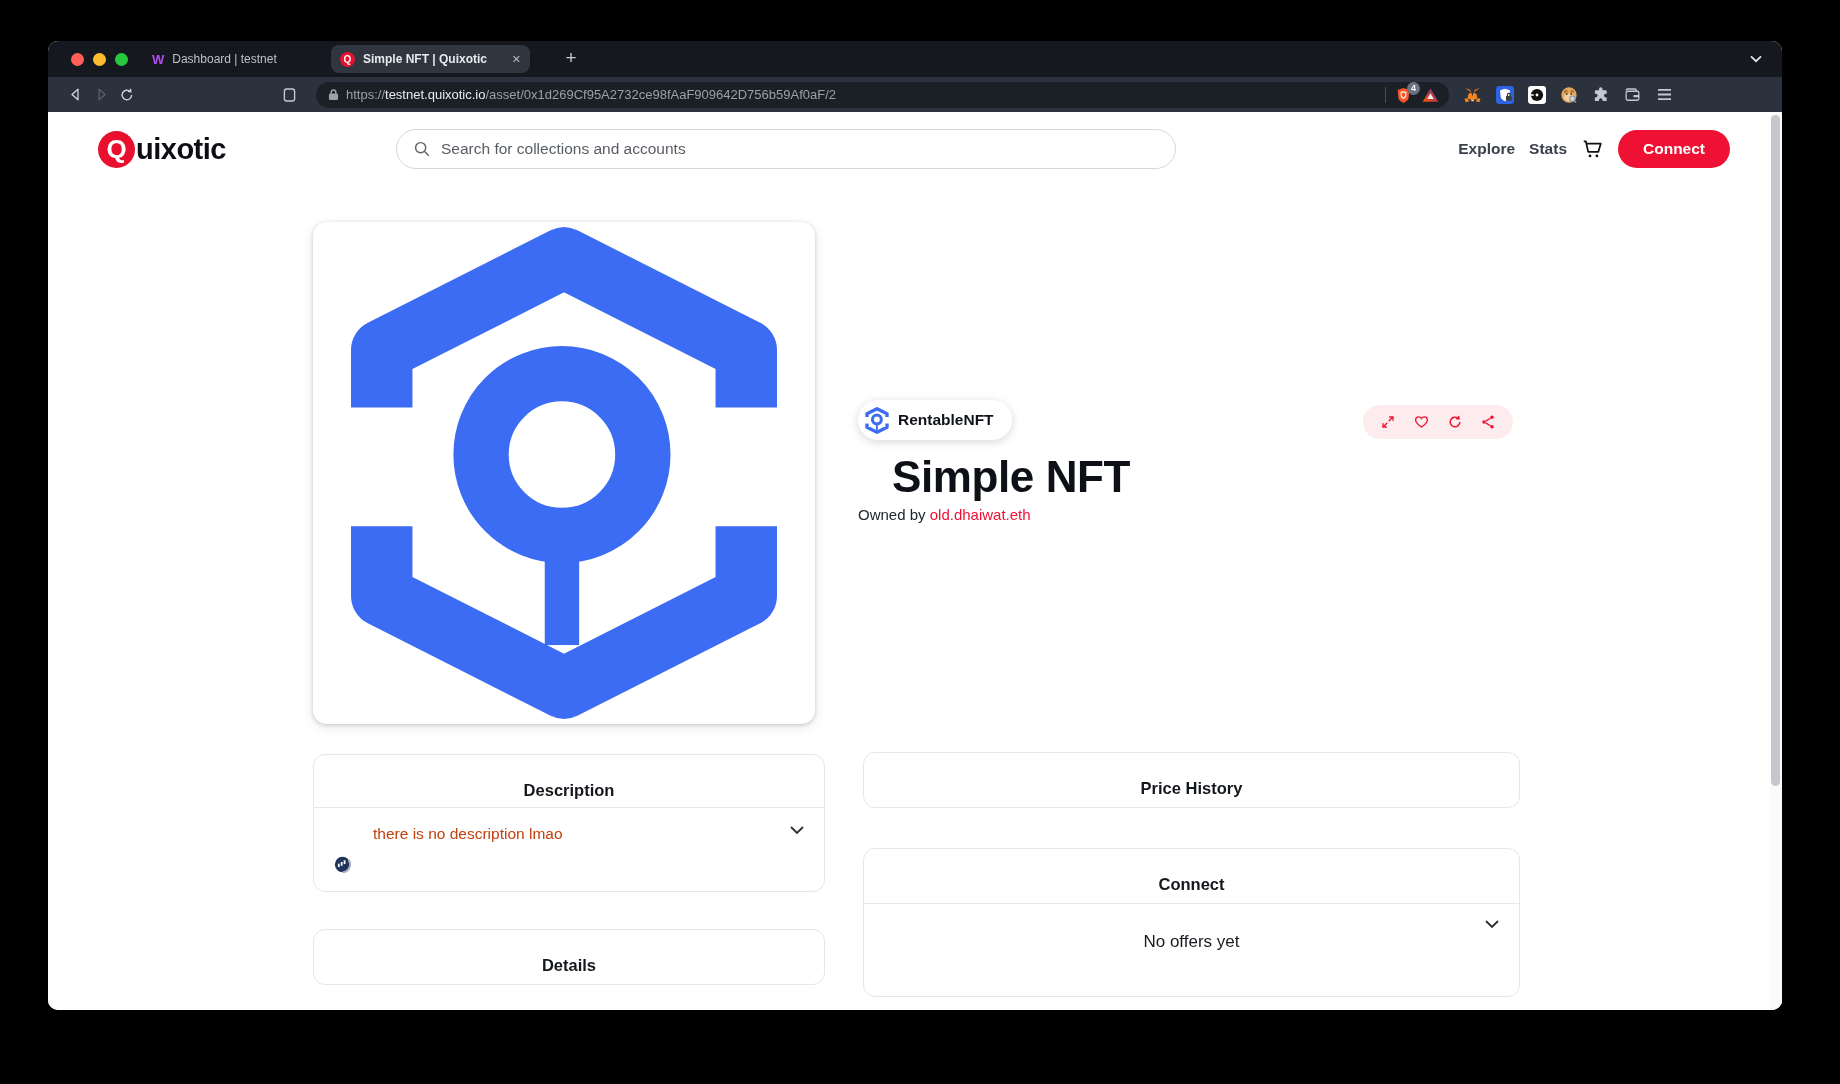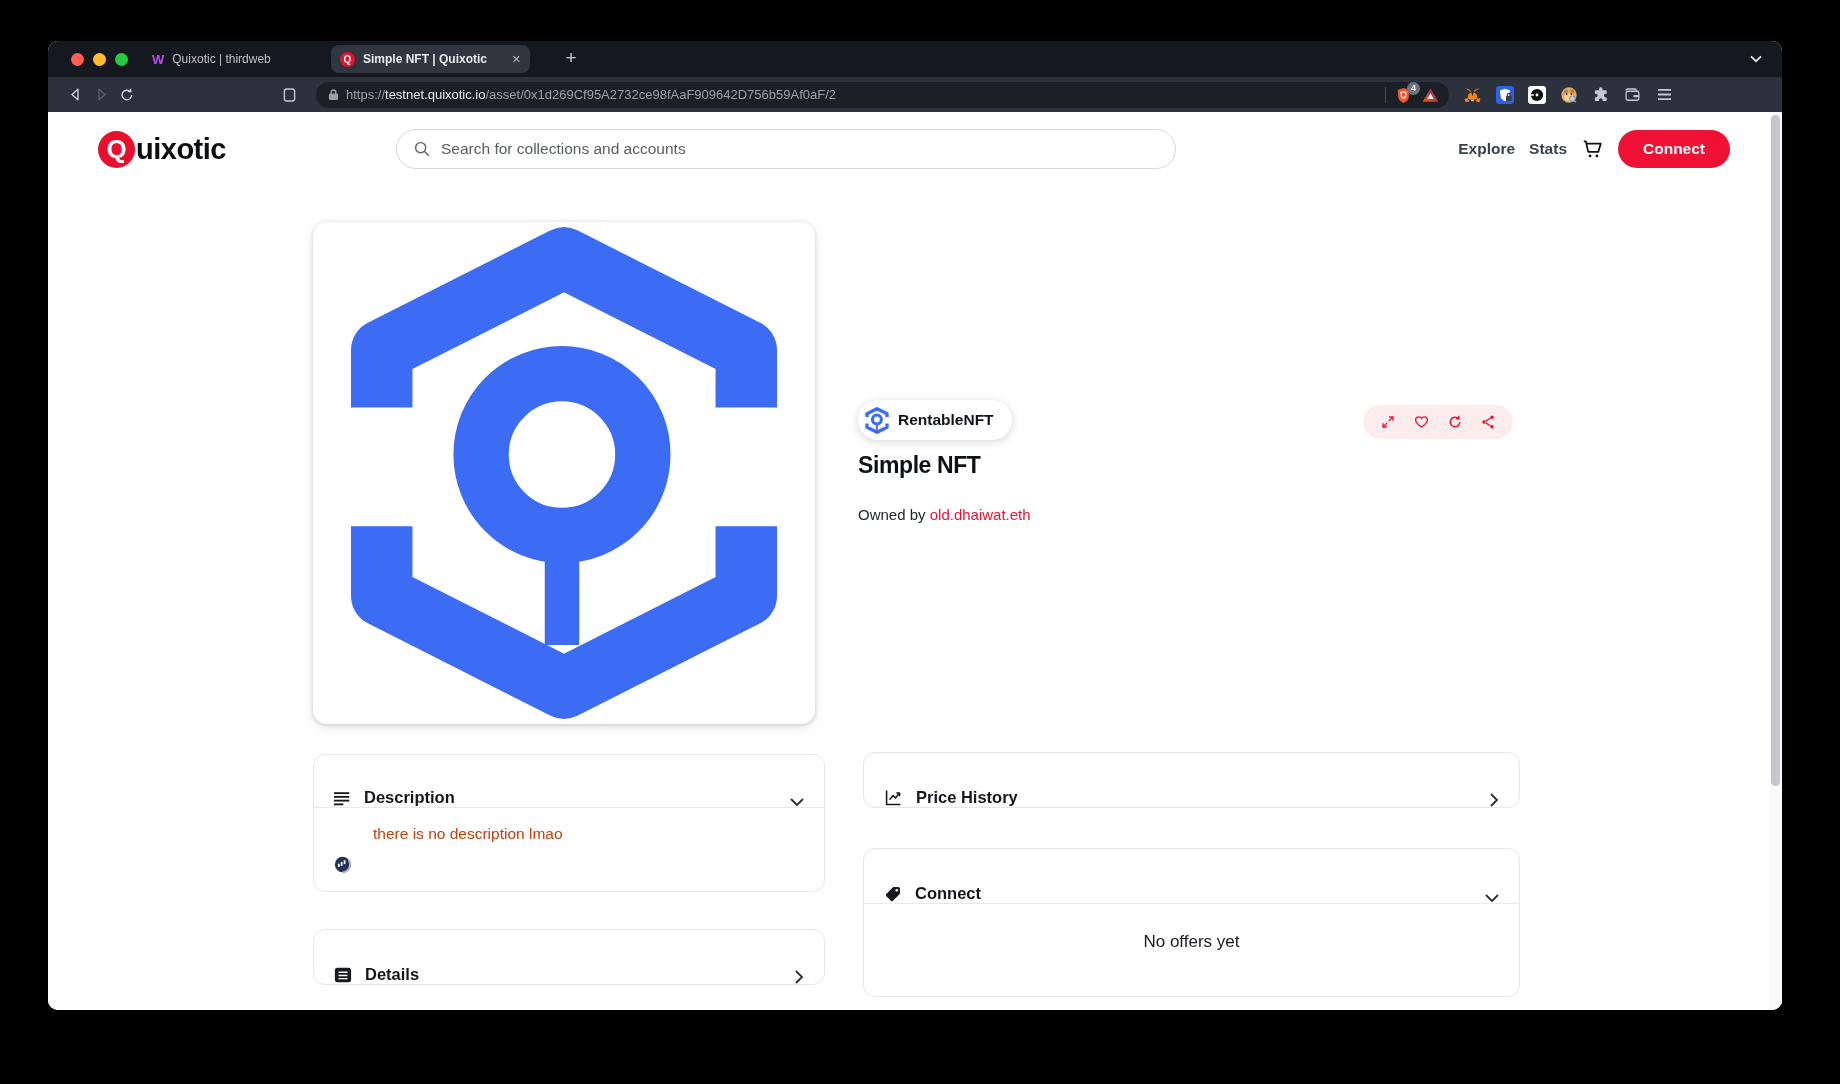--- a/index.html
+++ b/index.html
@@ -76,27 +76,27 @@
 
   .badge { position:absolute; left:810px; top:214px; height:40px; border-radius:20px; background:#fff;
     box-shadow:0 2px 10px rgba(0,0,0,.16); display:inline-flex; align-items:center; padding:0 18px 0 7px;
     cursor:pointer; }
   .badge .lbl { font-size:15.5px; font-weight:bold; color:#101318; margin-left:9px; }
 
   .actions { position:absolute; left:1315px; top:219px; width:150px; height:34px; border-radius:17px;
     background:#fdecee; display:flex; align-items:center; justify-content:space-evenly; }
   .act { width:17px; height:17px; display:flex; align-items:center; justify-content:center; cursor:pointer; }
 
-  .asset-title { position:absolute; left:810px; top:266px; font-size:23px; font-weight:800; color:#0d1117;
+  .asset-title { position:absolute; left:844px; top:266px; font-size:44px; font-weight:800; color:#0d1117;
     letter-spacing:-.4px; }
   .owned { position:absolute; left:810px; top:320px; font-size:15px; color:#21262c; }
   .owned .link { color:#ee1133; font-weight:500; cursor:pointer; }
 
   .card { position:absolute; background:#fff; border:1px solid #e5e6e9; border-radius:12px; overflow:hidden; }
-  .card-head { height:52px; display:flex; align-items:flex-end; padding:0 20px; gap:13px; cursor:pointer; }
+  .card-head { height:52px; display:flex; align-items:center; padding:0 20px; gap:26px; cursor:pointer;flex-direction:column; }
   .card-head .ct { font-size:16.5px; font-weight:bold; color:#14171c; }
   .card-head .chev { margin-left:auto; display:flex; }
   .card-div { height:1px; background:#e7e8eb; }
 
   .desc-card { left:265px; top:568px; width:512px; }
   .desc-body { padding:17px 20px 18px; }
   .desc-text { font-size:15.5px; color:#c2410c;margin-left:39px; }
   .desc-link { margin-top:13px; width:17px; height:17px; cursor:pointer; }
 
   .details-card { left:265px; top:743px; width:512px; }
@@ -131,21 +131,21 @@
 <div class="window">
 
   <div class="tabbar">
     <div class="lights">
       <span class="light red"></span>
       <span class="light yellow"></span>
       <span class="light green"></span>
     </div>
     <div class="tab-inactive">
       <span class="fav">W</span>
-      <span class="t">Quixotic | thirdweb</span>
+      <span class="t">Dashboard | testnet</span>
     </div>
     <div class="tab-active">
       <span class="fav-q">Q</span>
       <span class="t">Simple NFT | Quixotic</span>
       <span class="tab-close">✕</span>
     </div>
     <div class="newtab">+</div>
     <div class="tabsearch">
       <svg width="12" height="8" viewBox="0 0 12 8" fill="none" stroke="#dfe1e5" stroke-width="1.8" stroke-linecap="round">
           <path d="M1.5 1.8 L6 6.2 L10.5 1.8"></path>

